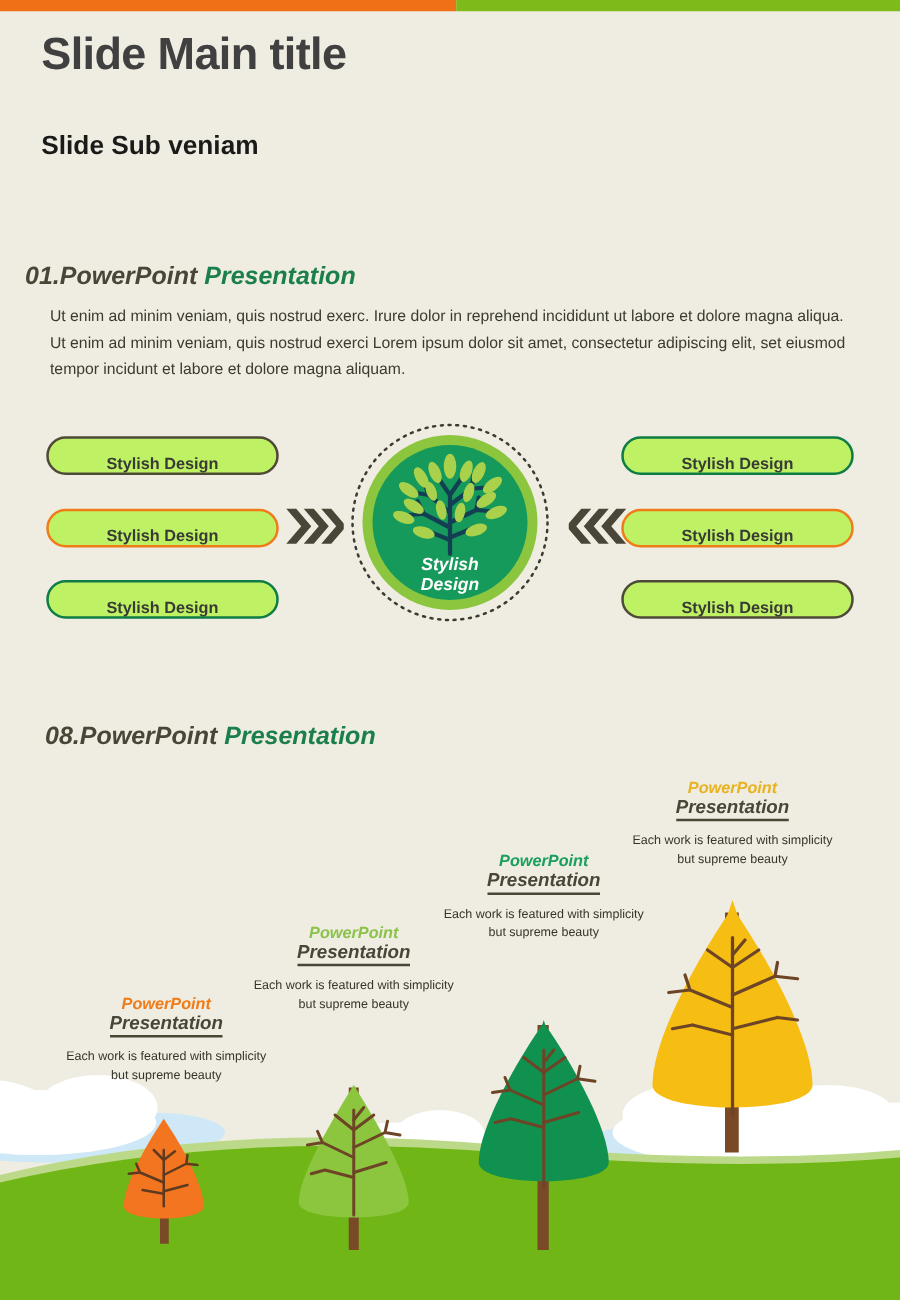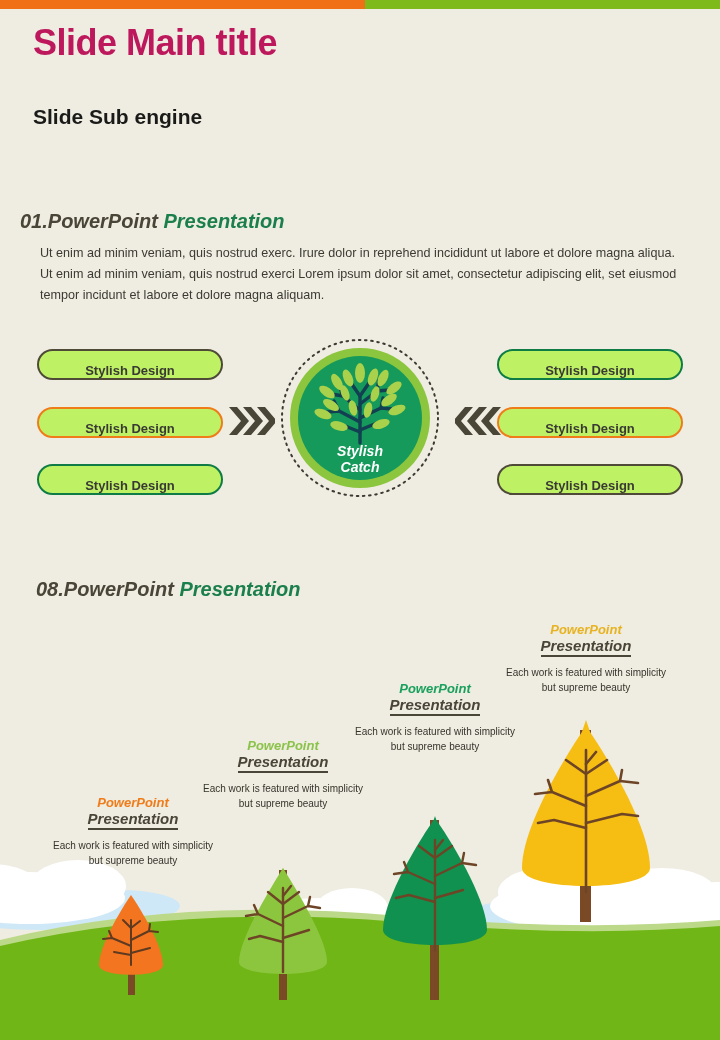--- a/index.html
+++ b/index.html
@@ -11,21 +11,21 @@
   }
   .slide{position:relative;width:720px;height:1040px;overflow:hidden;background:#efece1;}
 
   
   .topbar{position:absolute;left:0;top:0;width:720px;height:9px;display:flex;}
   .topbar .orange{width:50.7%;height:100%;background:#f07017;}
   .topbar .green{flex:1;height:100%;background:#7fba1b;}
 
   
   .main-title{position:absolute;left:33px;top:22px;font-size:36px;font-weight:bold;
-    color:#be185d;letter-spacing:-0.5px;}
+    color:#404040;letter-spacing:-0.5px;}
   .sub-title{position:absolute;left:33px;top:105px;font-size:21px;font-weight:bold;color:#1a1a18;}
   .sub-desc{position:absolute;left:33px;top:134px;width:630px;font-size:13.5px;
     color:#3b3a33;line-height:1.55;}
 
   
   .sec-head{position:absolute;font-style:italic;font-weight:bold;font-size:20px;white-space:nowrap;}
   .sec-head .num{color:#4a4637;}
   .sec-head .pp{color:#4a4637;}
   .sec-head .pres{color:#1a7f4b;}
   #sec1-head{left:20px;top:210px;text-align:right;}
@@ -78,21 +78,21 @@
 <body>
 
 <div class="slide">
 
   <div class="topbar">
     <div class="orange"></div>
     <div class="green"></div>
   </div>
 
   <div class="main-title">Slide Main title</div>
-  <div class="sub-title">Slide Sub engine</div>
+  <div class="sub-title">Slide Sub veniam</div>
 
   <div class="sec-head" id="sec1-head">
     <span class="num">01.</span><span class="pp">PowerPoint</span> <span class="pres">Presentation</span>
   </div>
   <div class="sec-body" id="sec1-body">Ut enim ad minim veniam, quis nostrud exerc. Irure dolor in reprehend incididunt ut labore et dolore magna aliqua. Ut enim ad minim veniam, quis nostrud exerci  Lorem ipsum dolor sit amet, consectetur adipiscing elit, set eiusmod tempor incidunt et labore et dolore magna aliquam.</div>
 
   <div class="pill brown" id="pill-l1">
     <span>Stylish Design</span>
   </div>
   <div class="pill orange" id="pill-l2">
@@ -160,21 +160,21 @@
           <ellipse cx="110" cy="56" rx="4" ry="8" transform="rotate(18 110 56)"></ellipse>
           <ellipse cx="74" cy="88" rx="4.5" ry="9" transform="rotate(-75 74 88)"></ellipse>
           <ellipse cx="116" cy="86" rx="4.5" ry="9" transform="rotate(72 116 86)"></ellipse>
           <ellipse cx="88" cy="70" rx="4" ry="8" transform="rotate(-12 88 70)"></ellipse>
           <ellipse cx="103" cy="72" rx="4" ry="8" transform="rotate(12 103 72)"></ellipse>
         </g>
       </g>
     </svg>
     <div class="emblem-label">
       <span>Stylish</span><br>
-      <span>Catch</span>
+      <span>Design</span>
     </div>
   </div>
 
   <div class="sec-head" id="sec2-head">
     <span class="num">08.</span><span class="pp">PowerPoint</span> <span class="pres">Presentation</span>
   </div>
 
   <svg class="scene" viewBox="0 0 720 420" width="720" height="420">
 
     <g>

